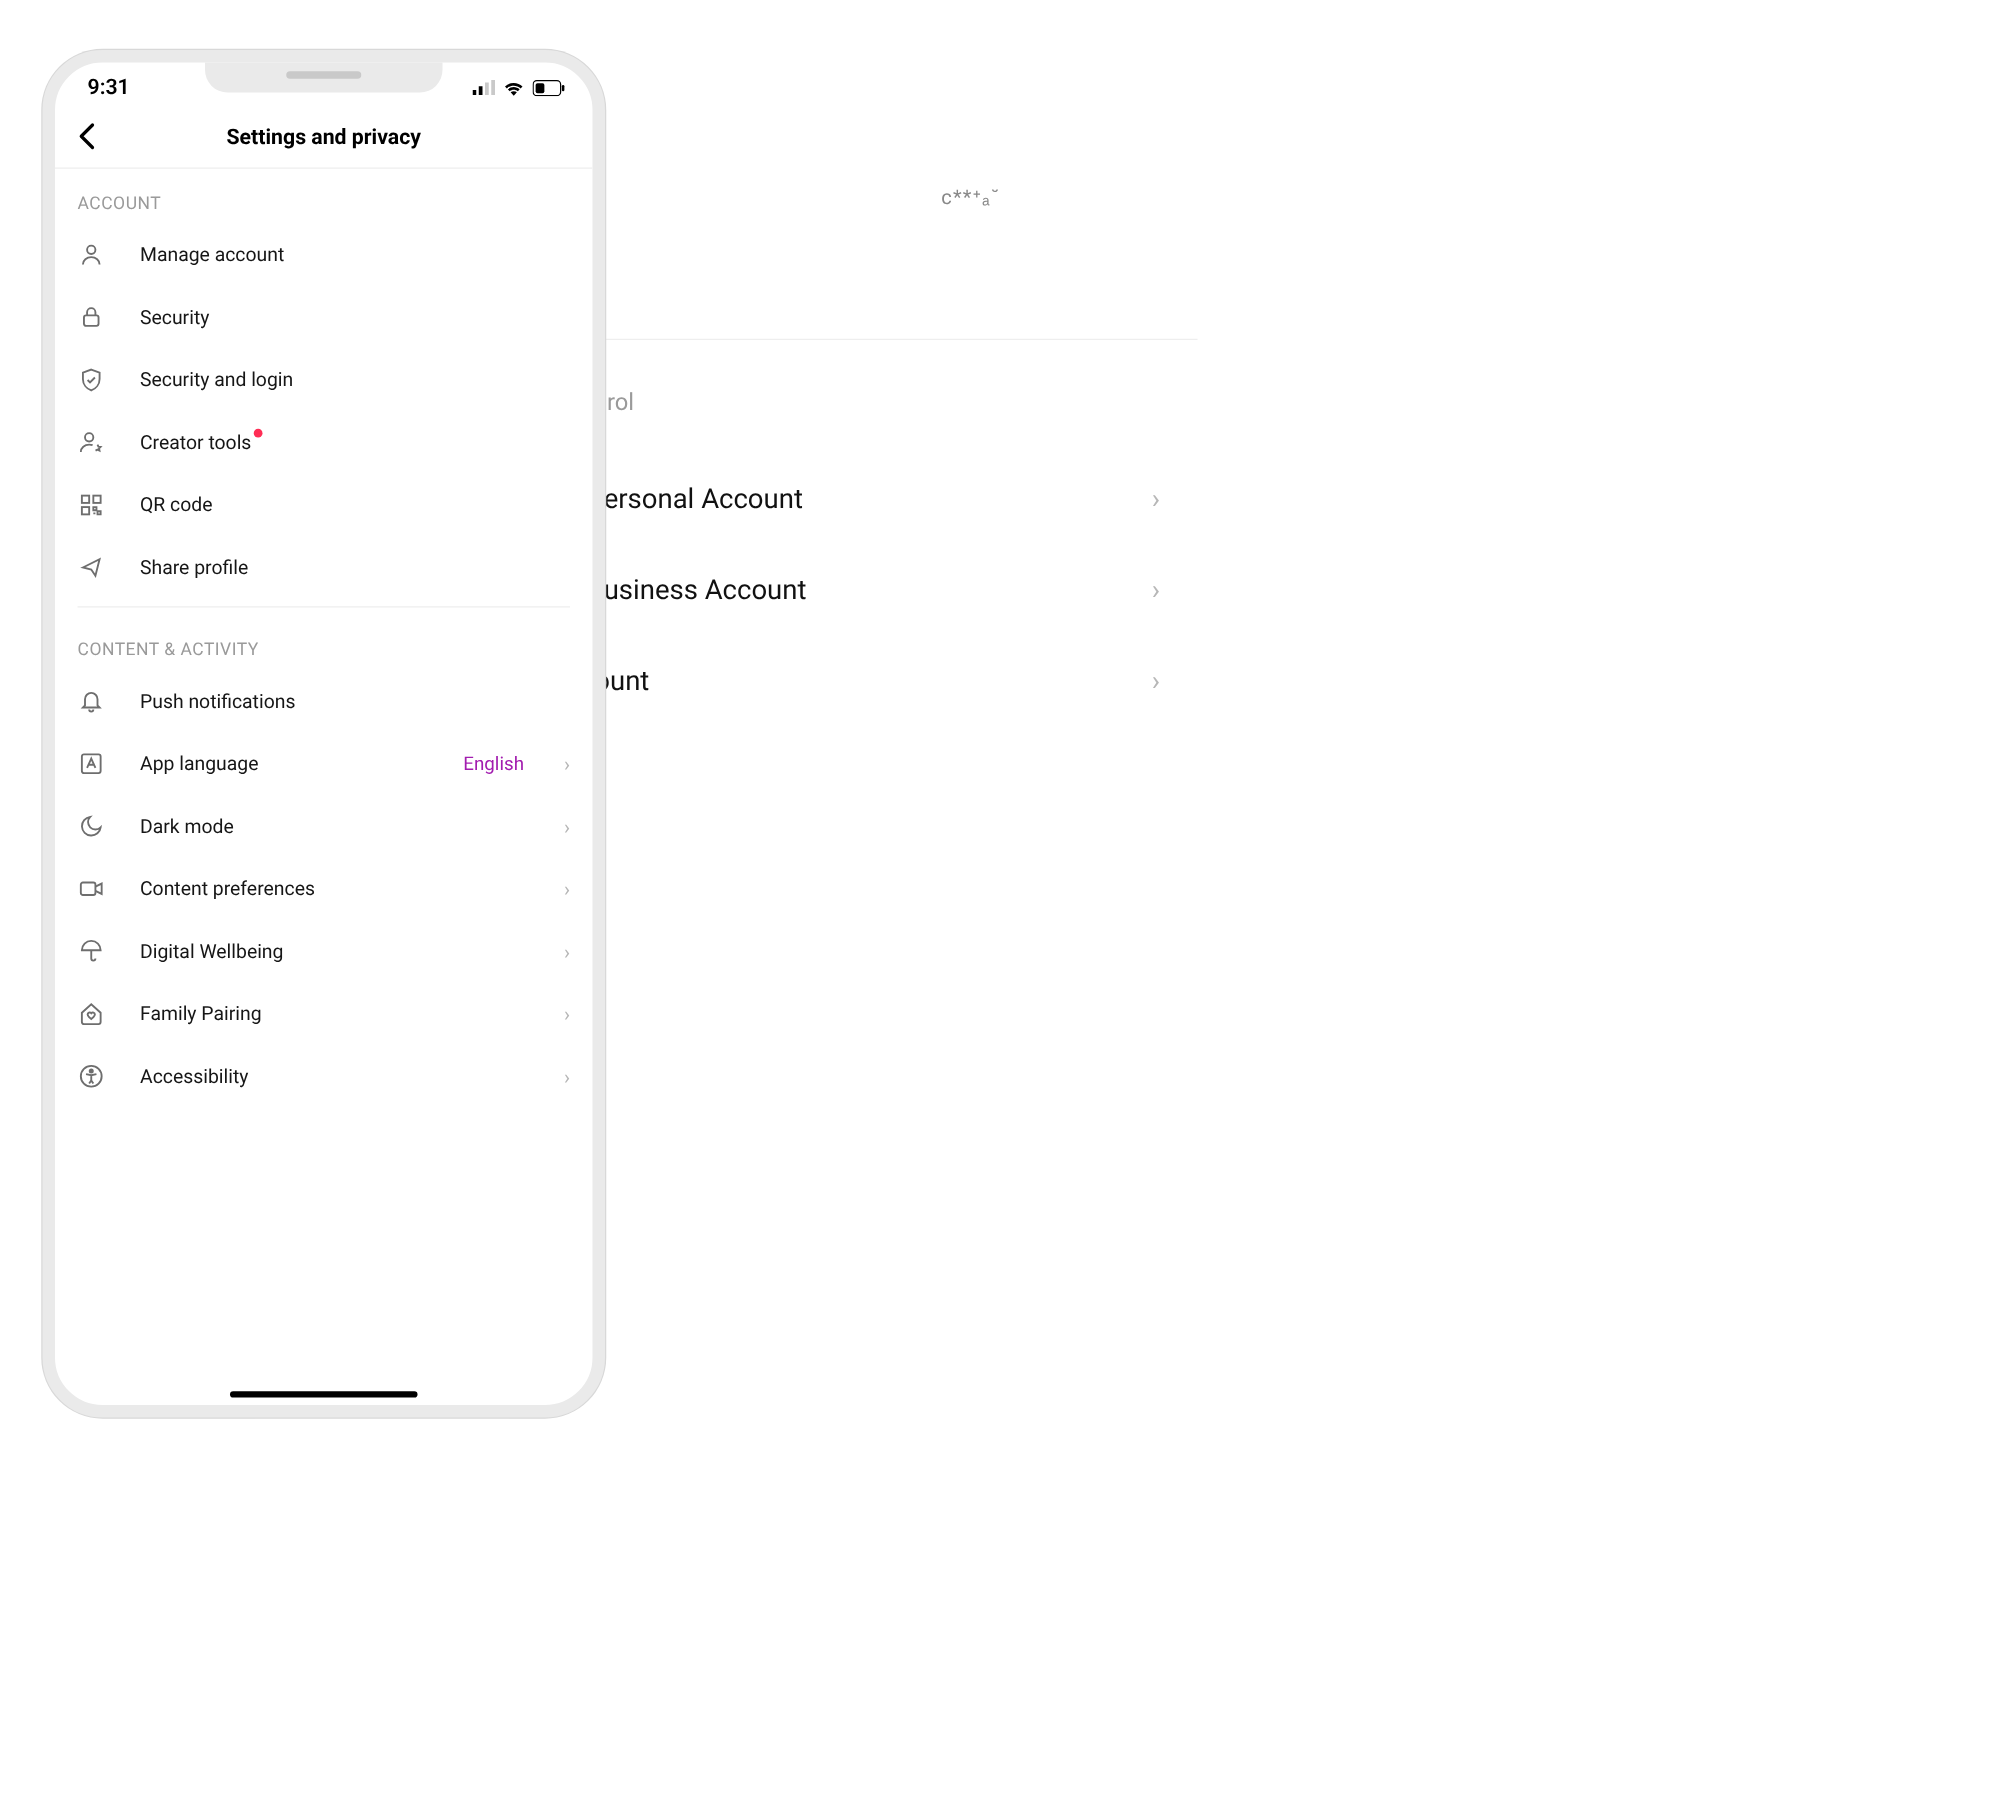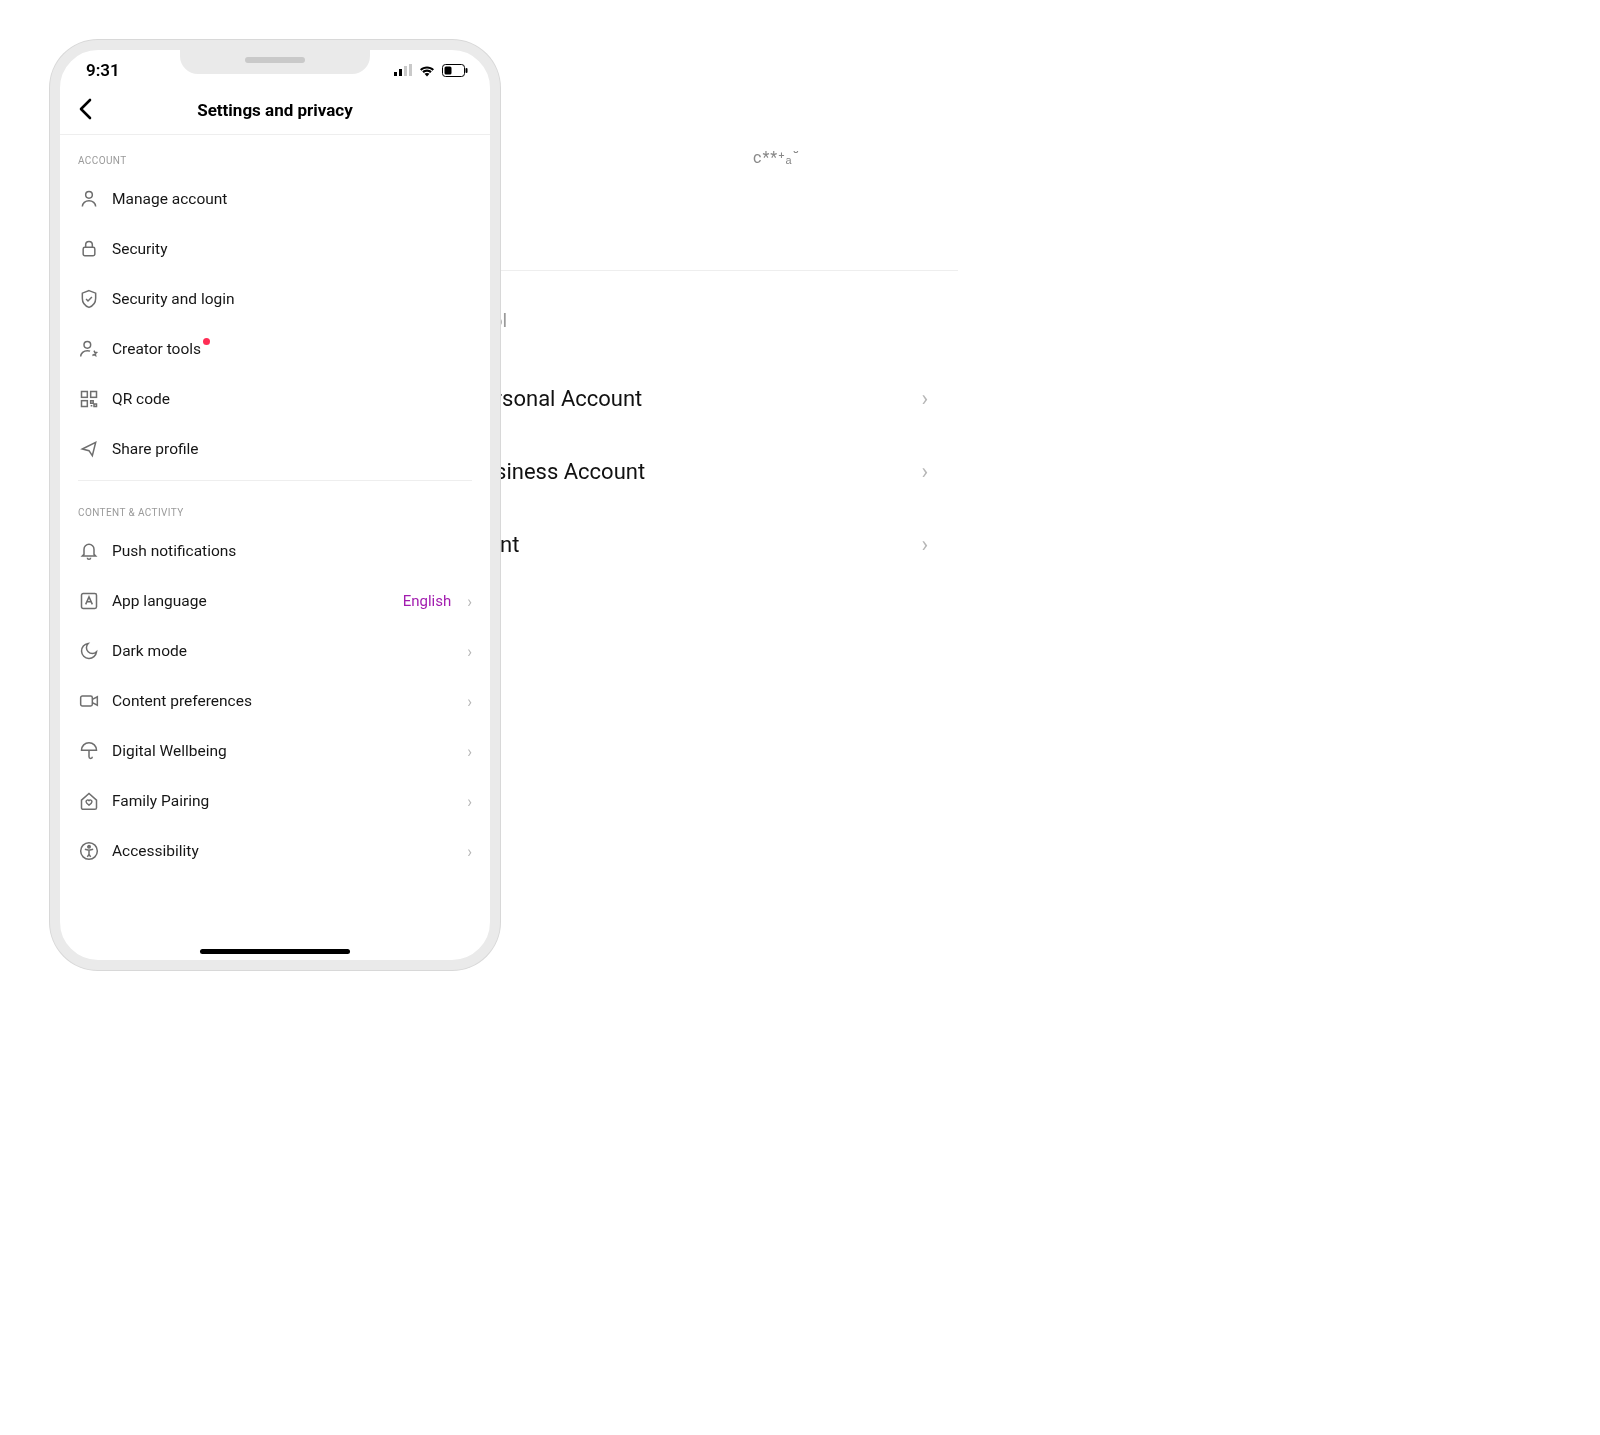--- a/index.html
+++ b/index.html
@@ -5,24 +5,24 @@
   * { box-sizing: border-box; margin: 0; padding: 0; }
   body {
     font-family: -apple-system, BlinkMacSystemFont, "Segoe UI", Roboto, Helvetica, Arial, sans-serif;
     background: #fff;
     width: 1600px;
     height: 1435px;
     position: relative;
   }
   .phone-frame {
     position: absolute;
-    left: 50px;
+    left: 34px;
     top: 40px;
     width: 450px;
-    height: 930px;
+    height: 1094px;
     background: #fff;
     border: 10px solid #eaeaea;
     border-radius: 48px;
     box-shadow: 0 0 0 1px #d8d8d8;
     overflow: hidden;
   }
   .notch {
     position: absolute;
     top: -4px; left: 50%;
     transform: translateX(-50%);
@@ -57,31 +57,31 @@
     left: 14px;
     top: 50%;
     transform: translateY(-50%);
     font-size: 24px;
     line-height: 1;
     padding: 4px;
   }
   .header-title { font-weight: 700; font-size: 17px; }
   .section-header {
     color: #9a9a9a;
-    font-size: 10px;
+    font-size: 14px;
     letter-spacing: 0.4px;
     padding: 20px 18px 8px 18px;
   }
   .row {
     display: flex;
     align-items: center;
     padding: 14px 18px;
     font-size: 15.5px;
     color: #161616;
-    gap: 12px;
+    gap: 28px;
   }
   .row .icon {
     width: 22px; height: 22px;
     display: flex; align-items: center; justify-content: center;
     color: #6e6e6e;
     flex-shrink: 0;
   }
   .row .label { flex: 1; position: relative; }
   .row .value { color: #a21caf; font-size: 15px; margin-right: 4px; }
   .row .chev { color: #b7b7b7; font-size: 16px; }

